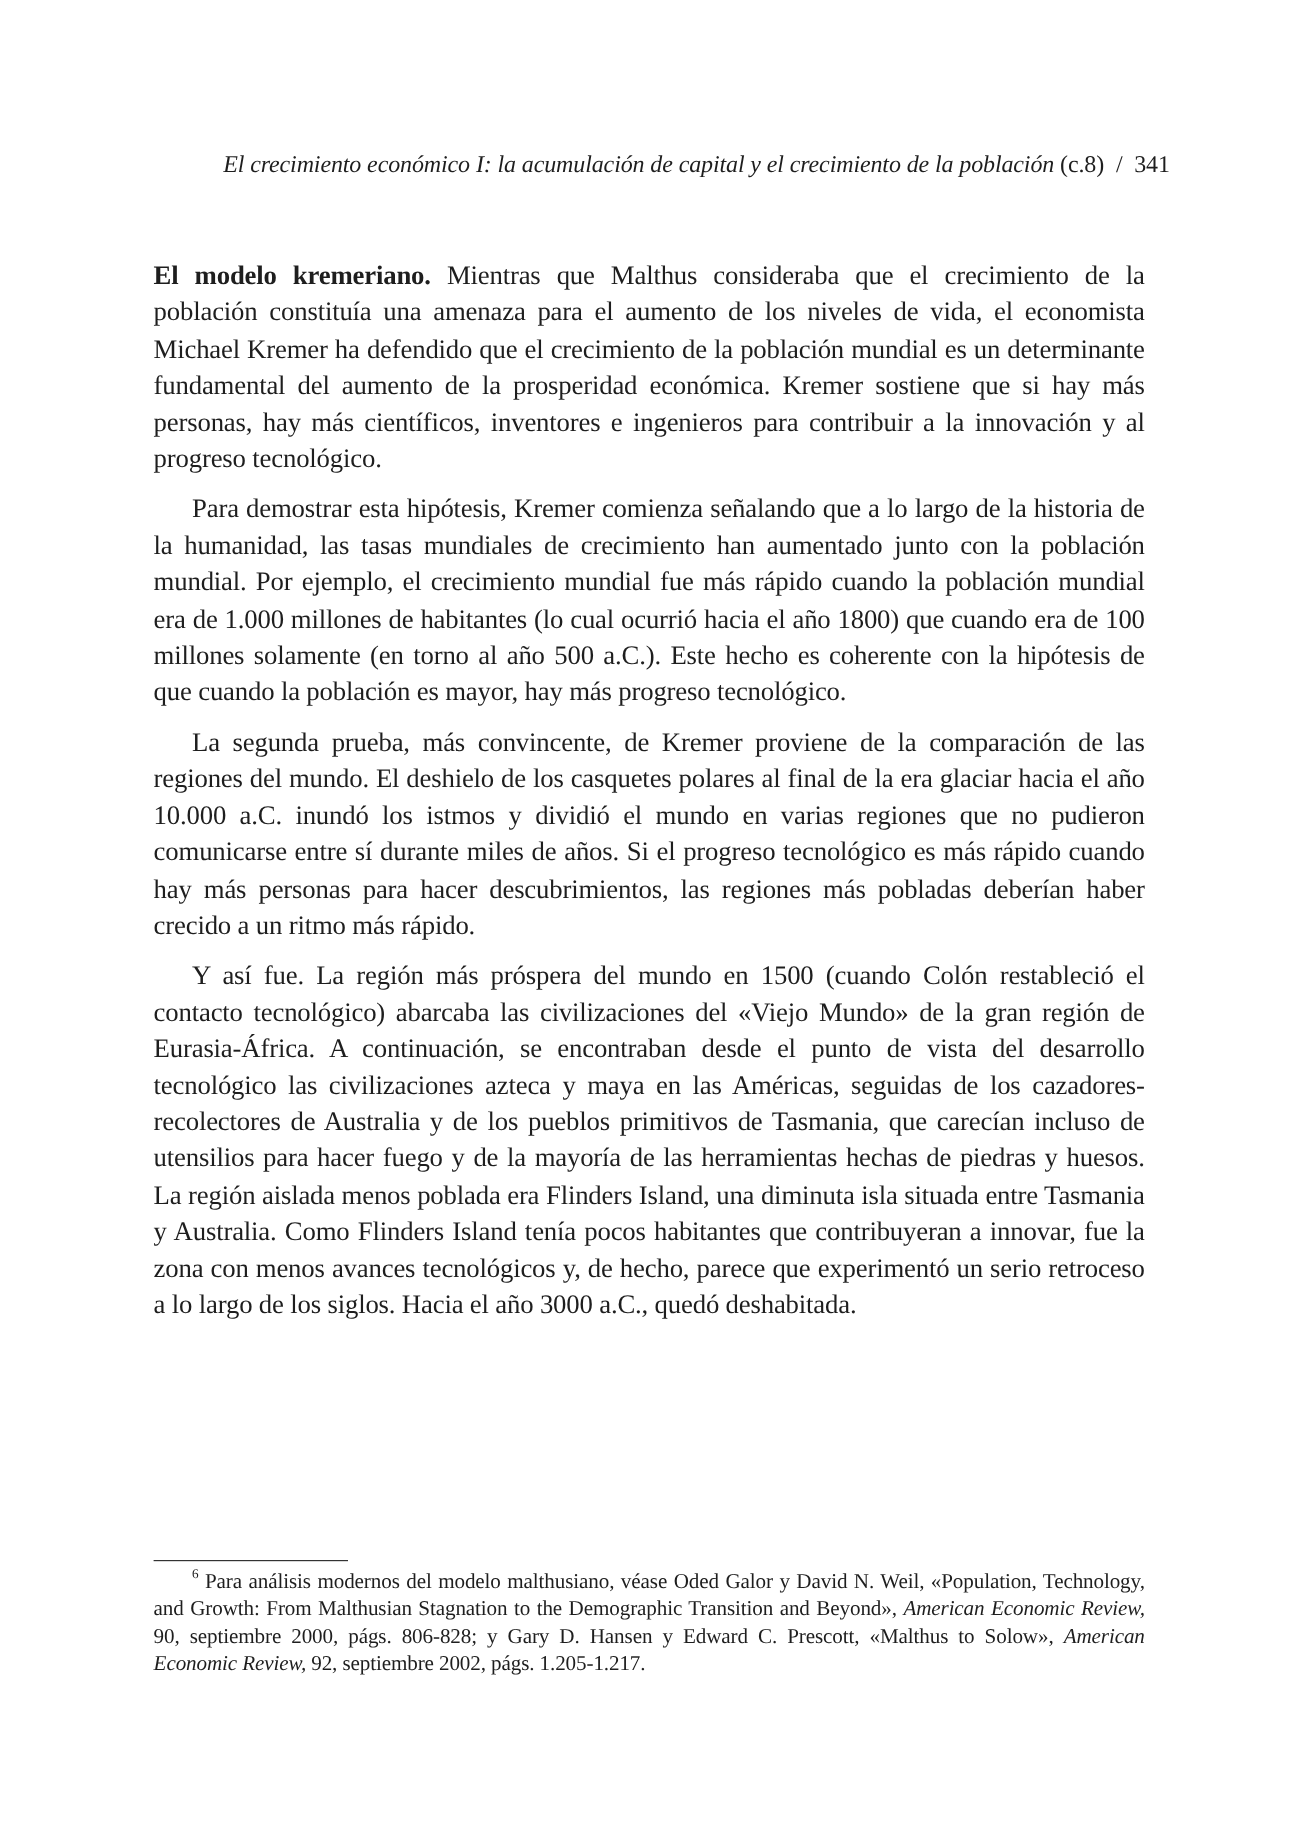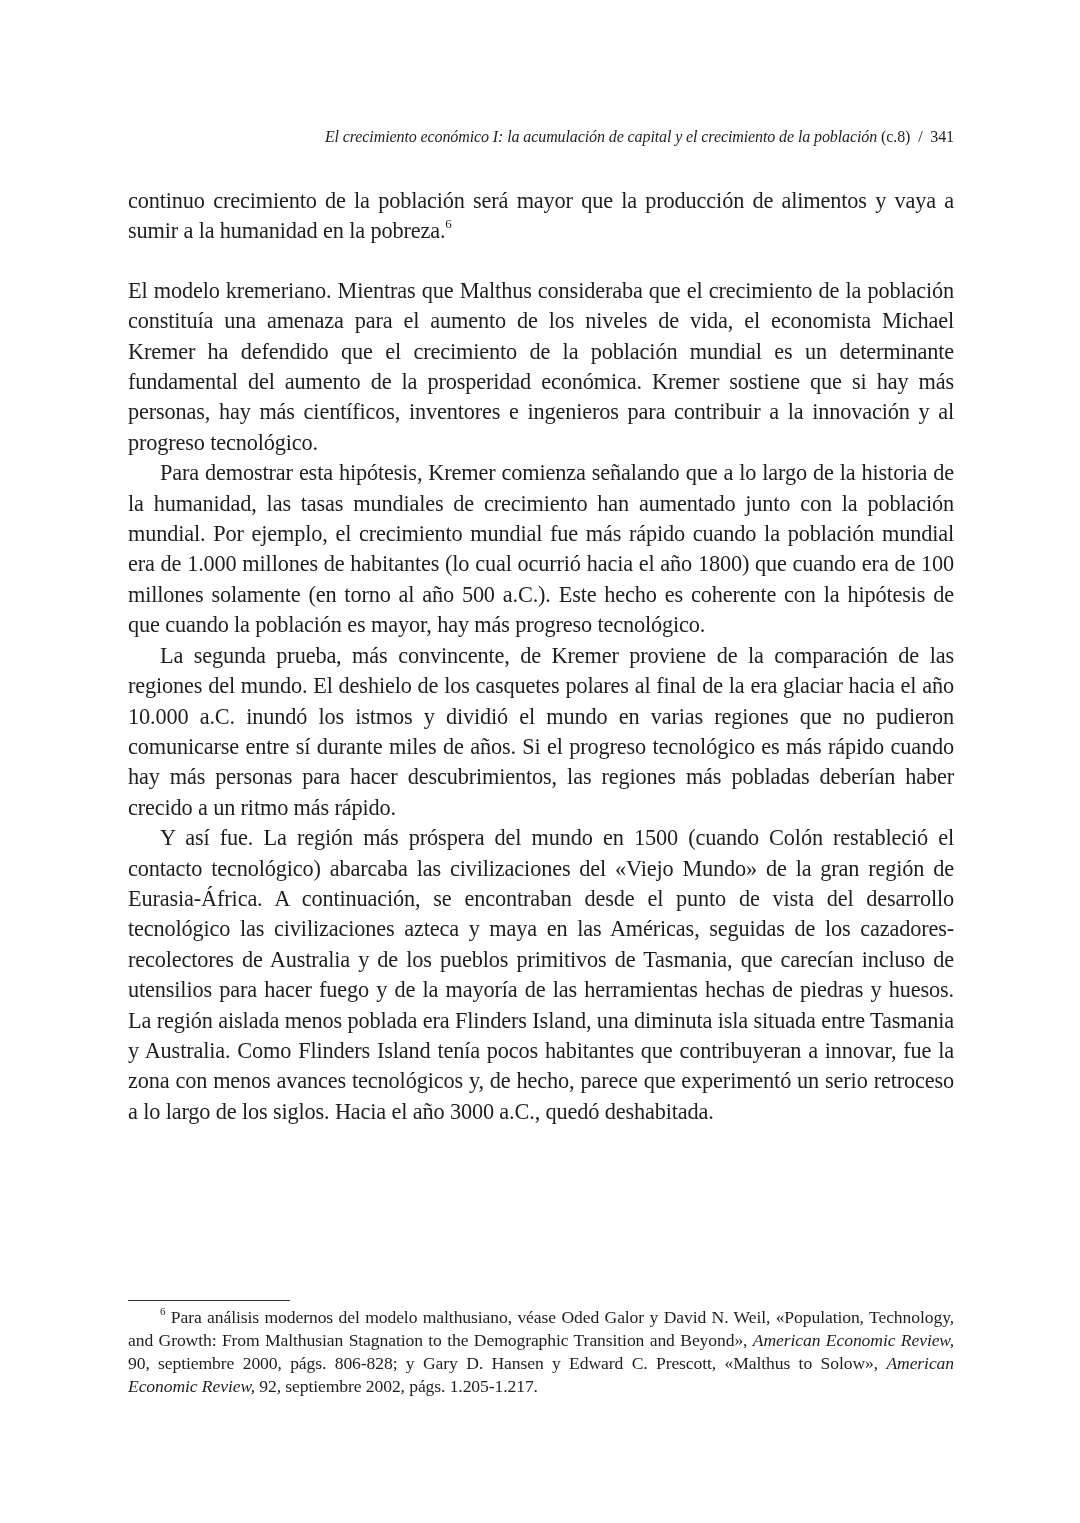--- a/index.html
+++ b/index.html
@@ -2,34 +2,34 @@
 <html><head>
 <meta charset="utf-8">
 <style>
   html, body { margin: 0; padding: 0; background: #ffffff; }
   body {
     width: 1080px; height: 1523px; position: relative; overflow: hidden;
     font-family: "Liberation Serif", "DejaVu Serif", serif; color: #1e1e1e;
   }
   .running-head {
     position: absolute; left: 186px; top: 124px; width: 768px;
-    font-size: 16px; line-height: 26px; text-align: right; white-space: nowrap;
+    font-size: 20px; line-height: 26px; text-align: right; white-space: nowrap;
     letter-spacing: -0.1px;
   }
   .running-head .title { font-style: italic; }
   .body-text {
     position: absolute; left: 128px; top: 186px; width: 826px;
     font-size: 22.3px; line-height: 30.4px; text-align: justify;
     hyphens: manual; letter-spacing: -0.15px;
   }
   .body-text p { margin: 0; }
-  .body-text p.indent { text-indent: 32px; }
+  .body-text p.indent { text-indent: 32px; margin-top: 12px; }
   .body-text p.gap { margin-top: 29px; }
   .body-text sup { font-size: 13px; line-height: 0; vertical-align: 0.75em; }
-  .lead { font-weight: normal; }
+  .lead { font-weight: bold; }
   .fn-rule {
     position: absolute; left: 128px; top: 1300px; width: 162px; height: 0;
     border-top: 1.5px solid #333;
   }
   .footnote {
     position: absolute; left: 128px; top: 1306px; width: 826px;
     font-size: 17.6px; line-height: 23px; text-align: justify; letter-spacing: -0.1px;
   }
   .footnote p { margin: 0; text-indent: 32px; font-family: Liberation Serif, serif; }
   .footnote sup { font-size: 11px; line-height: 0; vertical-align: 0.7em; }
@@ -39,21 +39,20 @@
 <body>
 
 <div class="running-head">
   <span class="title">El crecimiento económico I: la acumulación de capital y el crecimiento de la población</span>
   <span>(c.8)</span>
   &nbsp;<span>/</span>&nbsp;
   <span>341</span>
 </div>
 
 <div class="body-text">
-  <p><span>continuo crecimiento de la población será mayor que la producción de alimentos y vaya a sumir a la humanidad en la pobreza.</span><sup>6</sup></p>
 
   <p class="gap"><span class="lead">El modelo kremeriano.</span><span> Mientras que Malthus consideraba que el crecimiento de la población constituía una amenaza para el aumento de los niveles de vida, el economista Michael Kremer ha defendido que el crecimiento de la población mundial es un determinante fundamental del aumento de la prosperidad económica. Kremer sostiene que si hay más personas, hay más científicos, inventores e ingenieros para contribuir a la innovación y al progreso tecnológico.</span></p>
 
   <p class="indent">Para demostrar esta hipótesis, Kremer comienza señalando que a lo largo de la historia de la humanidad, las tasas mundiales de crecimiento han aumentado junto con la población mundial. Por ejemplo, el crecimiento mundial fue más rápido cuando la población mundial era de 1.000 millones de habitantes (lo cual ocurrió hacia el año 1800) que cuando era de 100 millones solamente (en torno al año 500 a.C.). Este hecho es coherente con la hipótesis de que cuando la población es mayor, hay más progreso tecnológico.</p>
 
   <p class="indent">La segunda prueba, más convincente, de Kremer proviene de la comparación de las regiones del mundo. El deshielo de los casquetes polares al final de la era glaciar hacia el año 10.000 a.C. inundó los istmos y dividió el mundo en varias regiones que no pudieron comunicarse entre sí durante miles de años. Si el progreso tecnológico es más rápido cuando hay más personas para hacer descubrimientos, las regiones más pobladas deberían haber crecido a un ritmo más rápido.</p>
 
   <p class="indent">Y así fue. La región más próspera del mundo en 1500 (cuando Colón restableció el contacto tecnológico) abarcaba las civilizaciones del «Viejo Mundo» de la gran región de Eurasia-África. A continuación, se encontraban desde el punto de vista del desarrollo tecnológico las civilizaciones azteca y maya en las Américas, seguidas de los cazadores-recolectores de Australia y de los pueblos primitivos de Tasmania, que carecían incluso de utensilios para hacer fuego y de la mayoría de las herramientas hechas de piedras y huesos. La región aislada menos poblada era Flinders Island, una diminuta isla situada entre Tasmania y Australia. Como Flinders Island tenía pocos habitantes que contribuyeran a innovar, fue la zona con menos avances tecnológicos y, de hecho, parece que experimentó un serio retroceso a lo largo de los siglos. Hacia el año 3000 a.C., quedó deshabitada.</p>
 </div>
 

